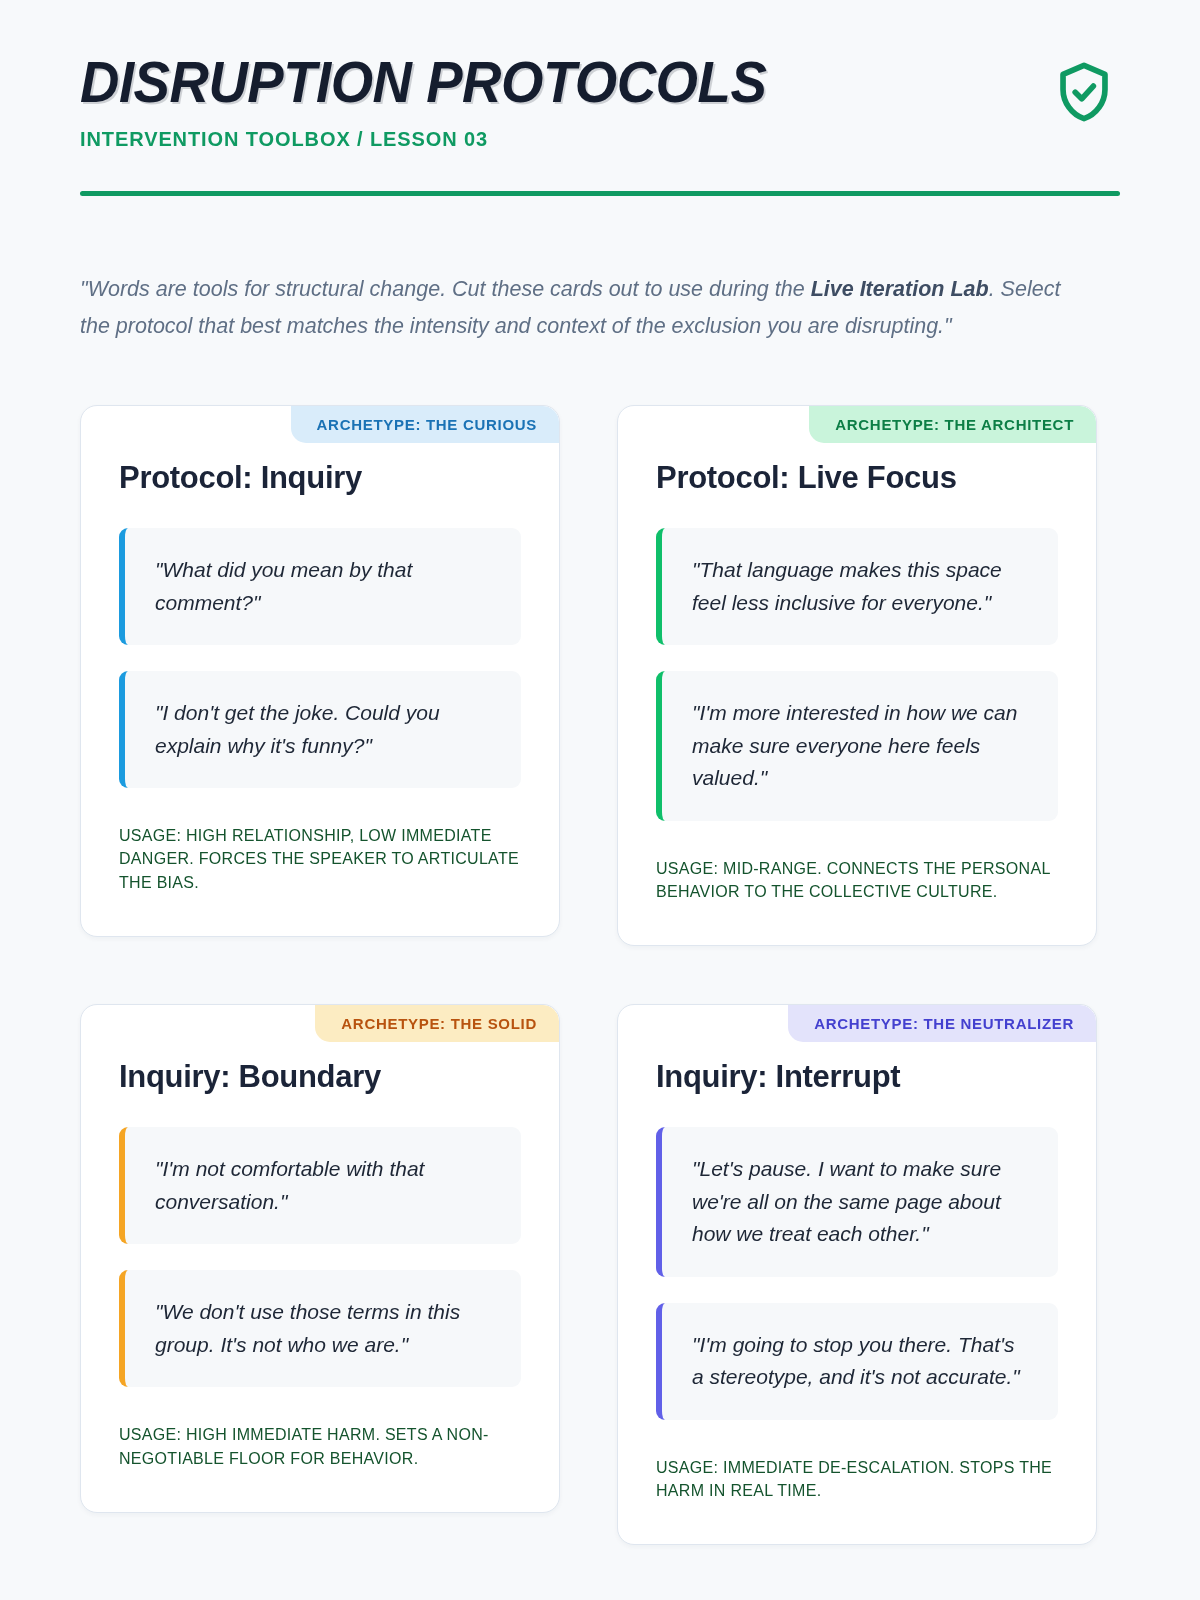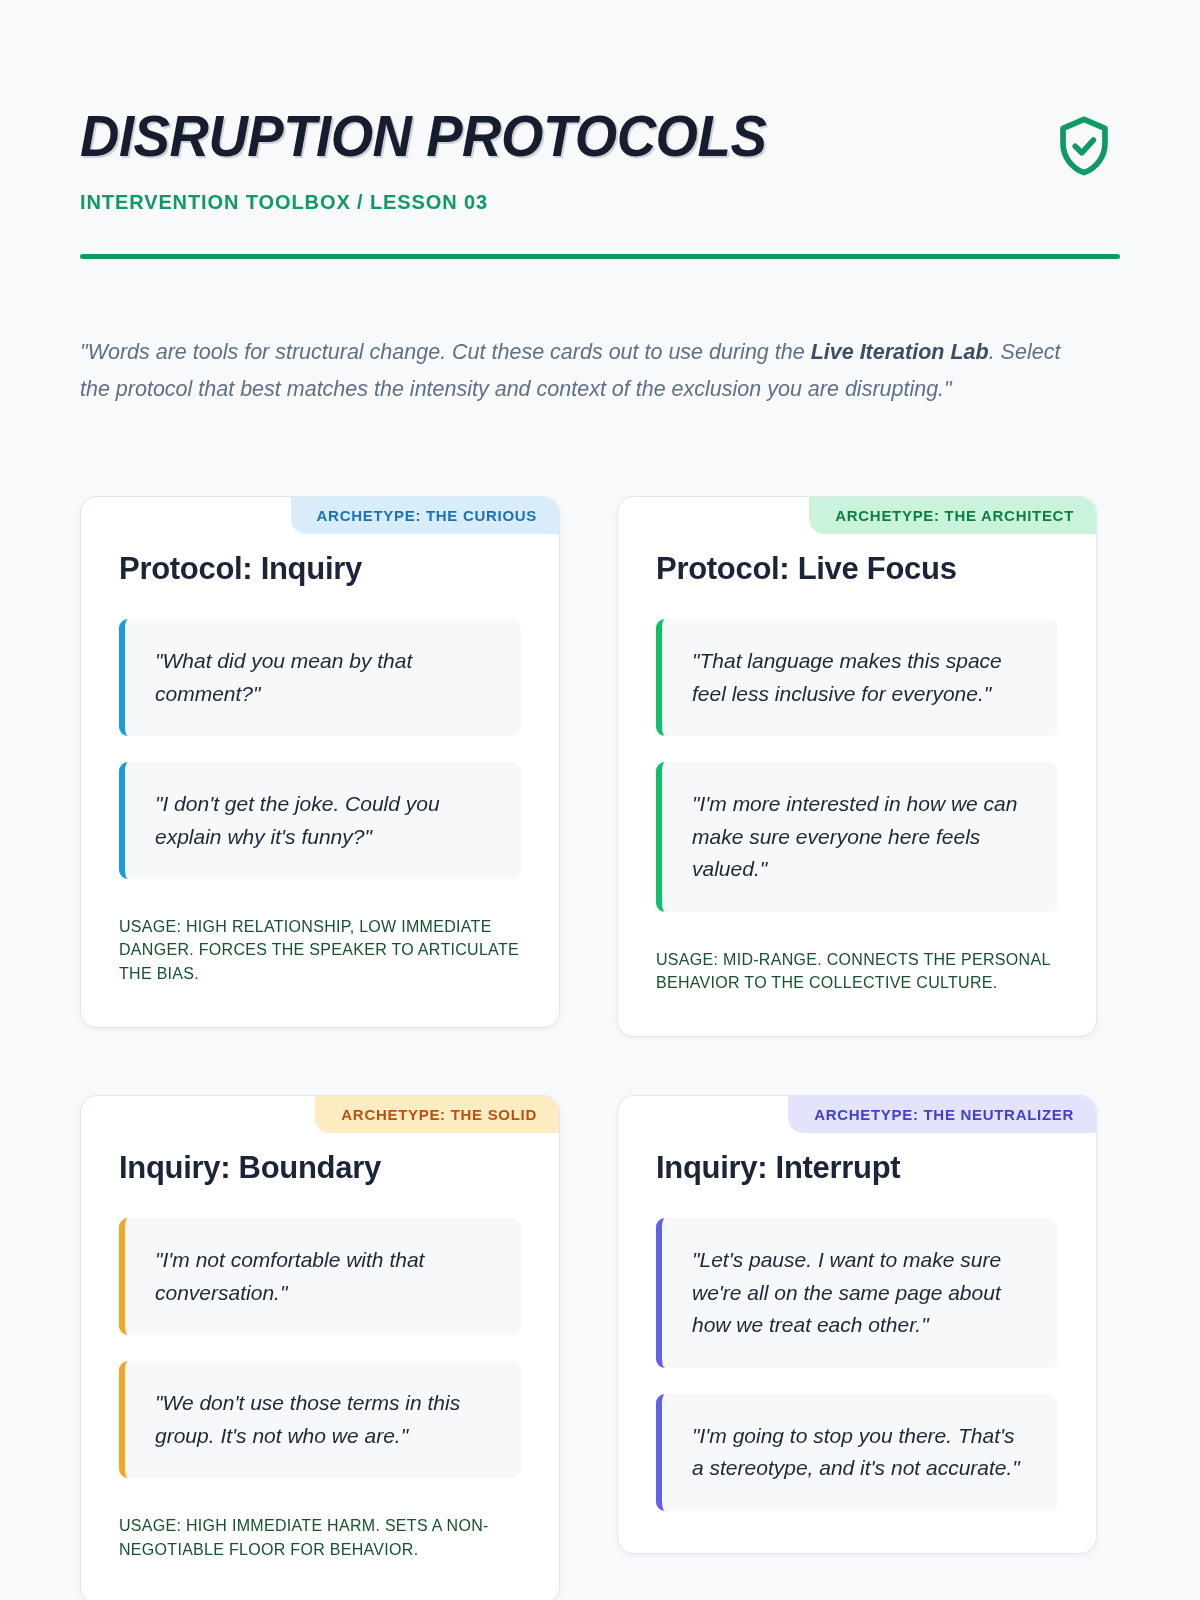--- a/index.html
+++ b/index.html
@@ -18,21 +18,21 @@
 
   .page {
     width: 1200px;
     height: 1600px;
     padding: 0 80px;
     position: relative;
   }
 
   
   .header {
-    padding-top: 106px;
+    padding-top: 52px;
     display: flex;
     align-items: flex-start;
     justify-content: flex-end;
   }
 
   .header-text { flex: 1; }
 
   .main-title {
     font-family: "Liberation Sans", sans-serif;
     font-size: 58px;
@@ -41,21 +41,21 @@
     font-style: italic;
     letter-spacing: -0.5px;
     color: #151d2e;
     transform: scaleX(0.94);
     transform-origin: left center;
     text-shadow: 2px 2px 0 rgba(21,29,46,0.18);
     white-space: nowrap;
   }
 
   .subtitle {
-    margin-top: 26px;
+    margin-top: 17px;
     font-size: 20px;
     font-weight: 700;
     letter-spacing: 0.9px;
     color: #0f9a62;
     text-transform: uppercase;
   }
 
   .shield-wrap {
     width: 72px;
     height: 72px;
@@ -79,21 +79,21 @@
     font-size: 21.5px;
     line-height: 1.72;
     font-style: italic;
     color: #5f6f85;
     max-width: 1010px;
   }
   .intro b { font-weight: 700; color: #3e4d63; font-style: italic; }
 
   
   .grid {
-    margin-top: 88px;
+    margin-top: 60px;
     display: grid;
     grid-template-columns: 480px 480px;
     column-gap: 57px;
     row-gap: 58px;
     align-items: start;
   }
 
   .card {
     position: relative;
     background: #ffffff;
@@ -221,16 +221,17 @@
 
   <div class="card" style="--accent: #6160e8; --badge-bg: #e3e3fb; --badge-fg: #4340cf;">
     <div class="card-badge-row">
       <div class="badge">ARCHETYPE: THE NEUTRALIZER</div>
     </div>
     <div class="card-title">Inquiry: Interrupt</div>
     <div class="quotes">
           <div class="quote">"Let's pause. I want to make sure we're all on the same page about how we treat each other."</div>
           <div class="quote">"I'm going to stop you there. That's a stereotype, and it's not accurate."</div>
         </div>
+    <div class="usage">USAGE: IMMEDIATE DE-ESCALATION. STOPS THE HARM IN REAL TIME.</div>
   </div>
 </div>
 
 </div>
 
 </body></html>

